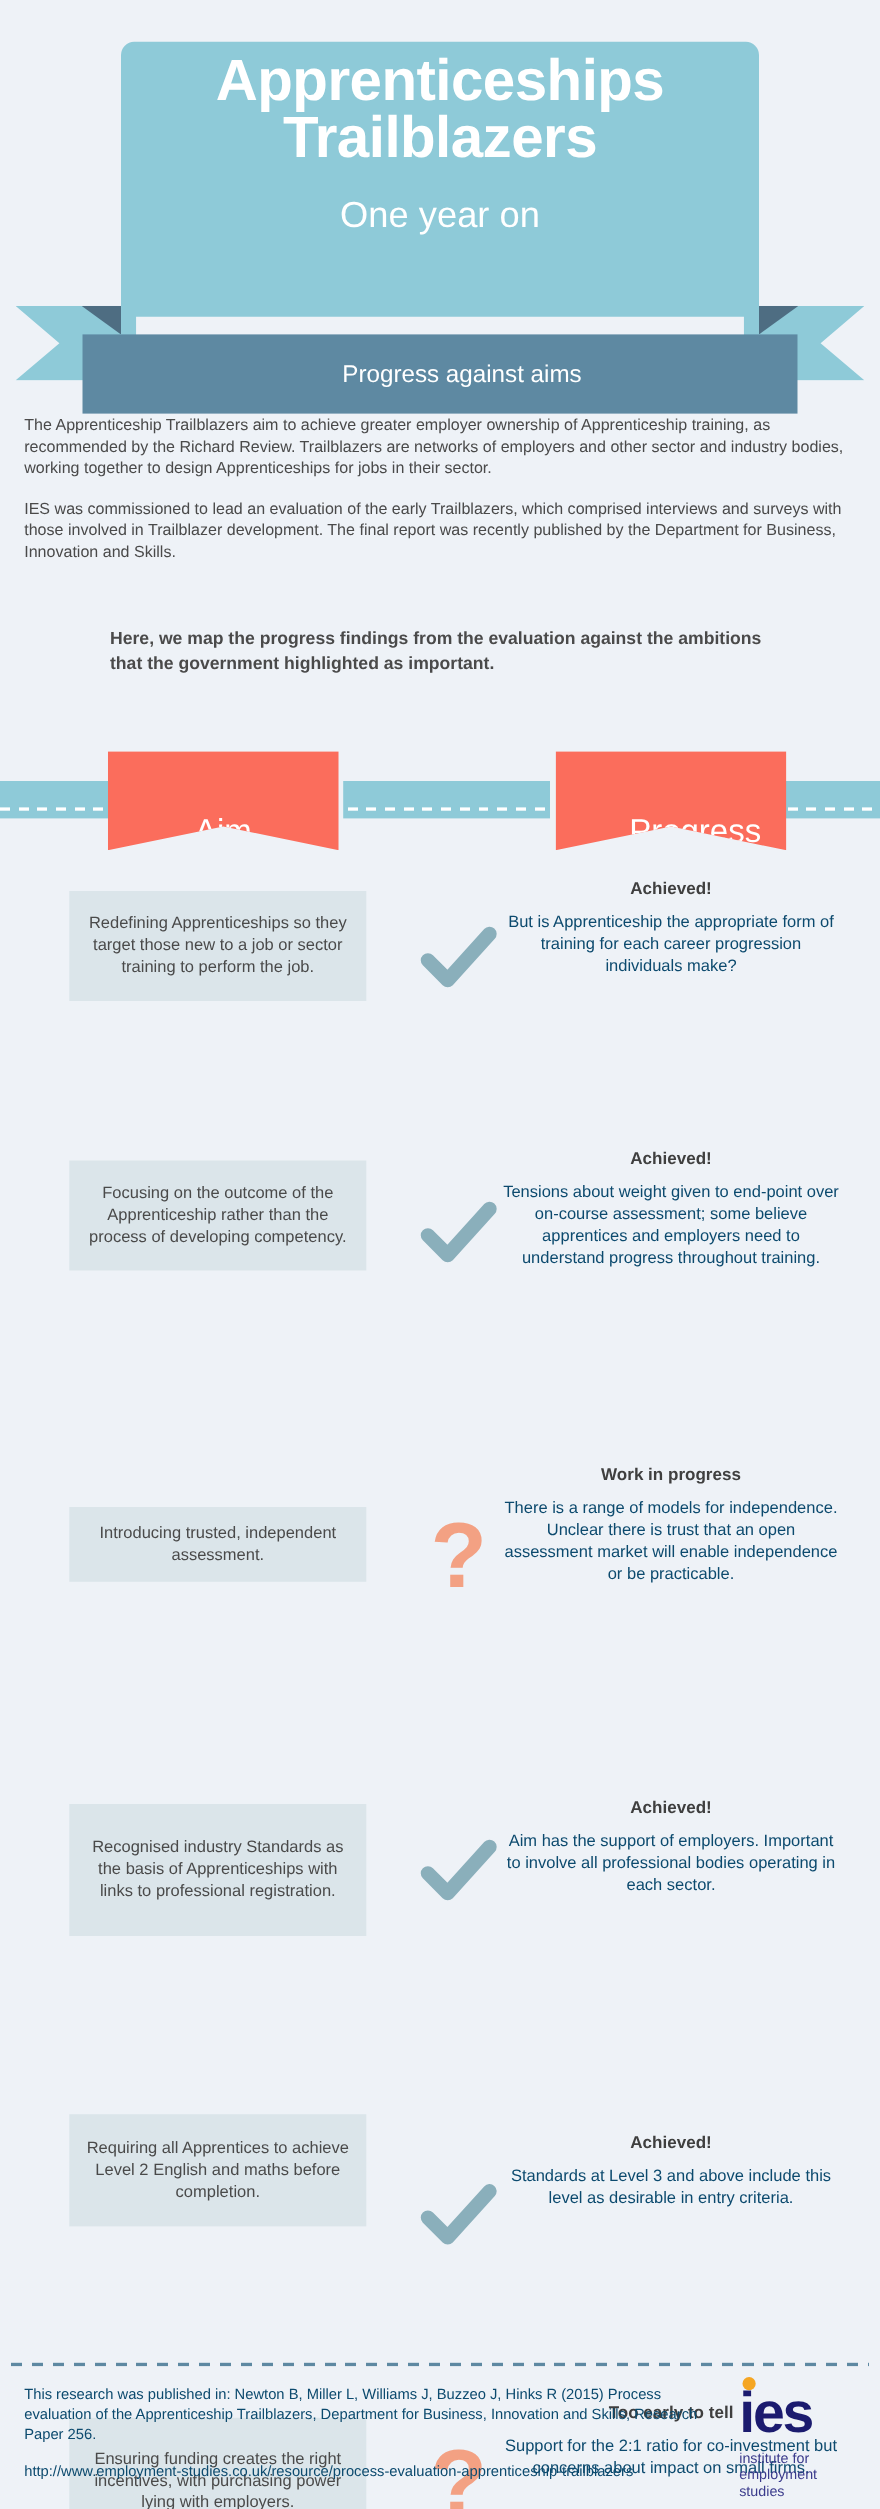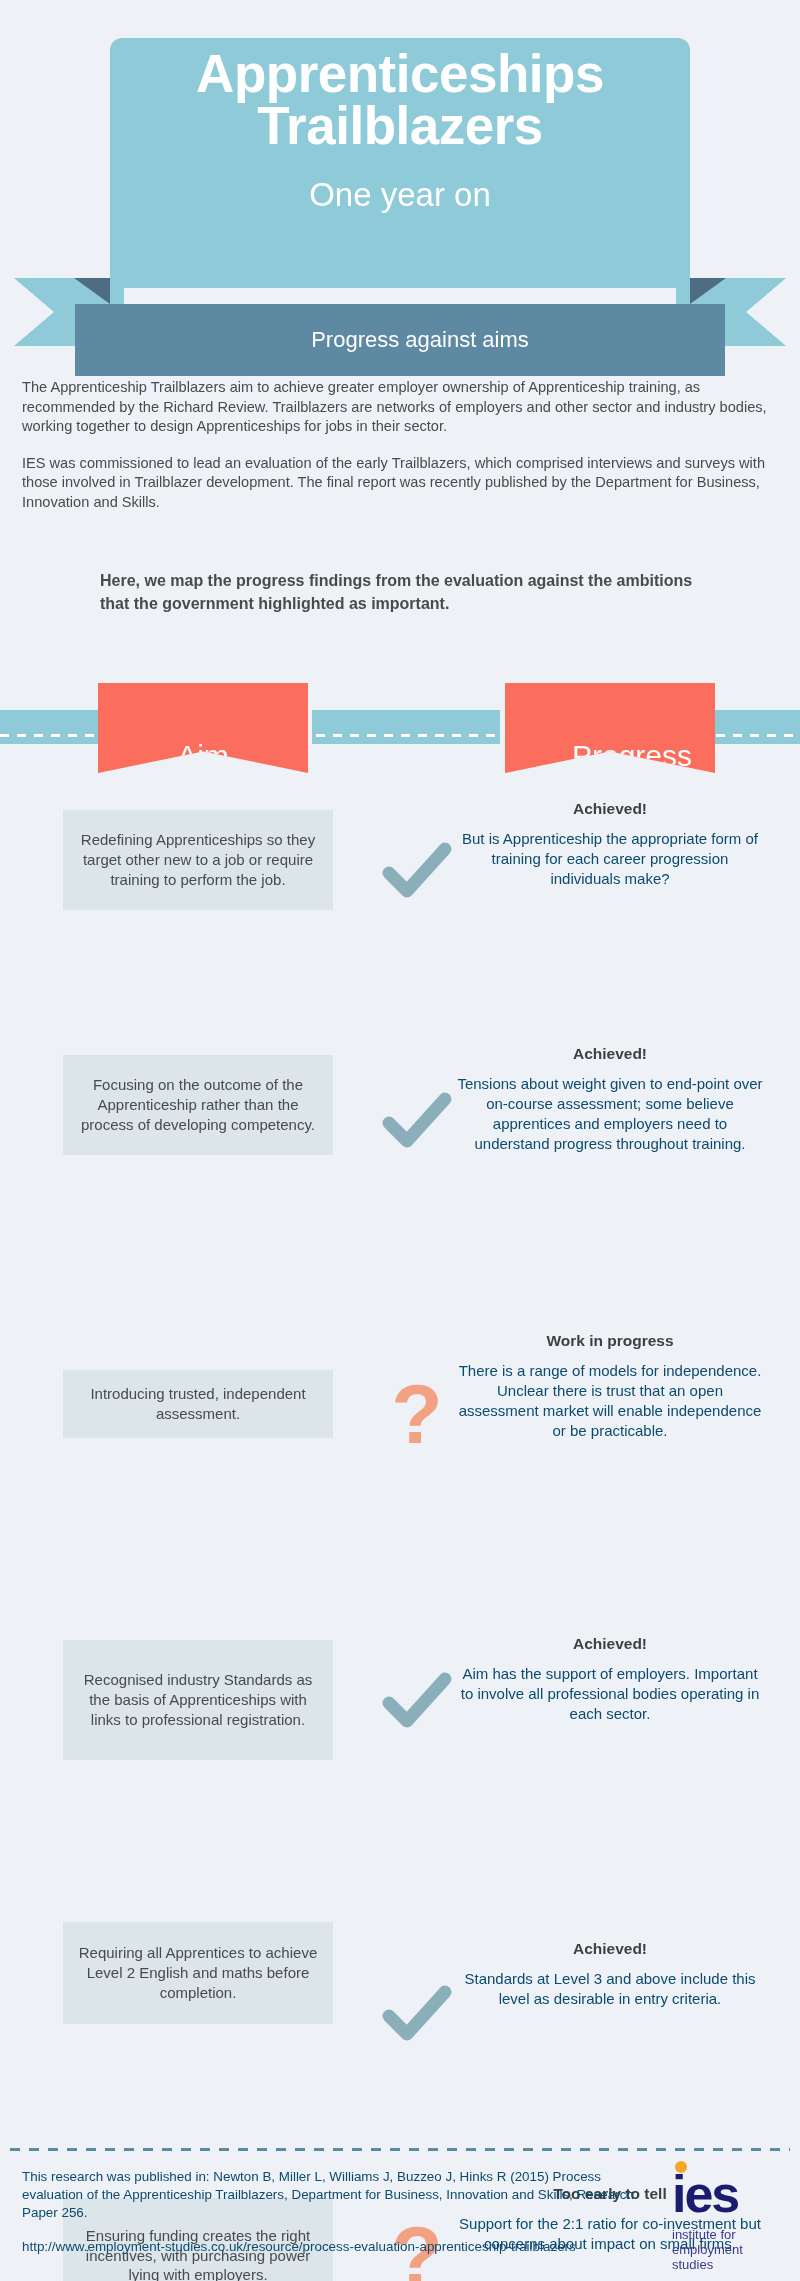--- a/index.html
+++ b/index.html
@@ -331,21 +331,21 @@
       <span>Aim</span>
     </div>
     <div class="flag flag-progress">
       <span>Progress</span>
     </div>
   </div>
 
   <div class="rows" id="rows-container">
       <div class="row" style="height: 0px; position: absolute; top: 0px; left: 0px;">
         <div class="aim-box" style="top: 10px; min-height: 100px;">
-          <span>Redefining Apprenticeships so they target other new to a job or require training to perform the job.</span>
+          <span>Redefining Apprenticeships so they target those new to a job or sector training to perform the job.</span>
         </div>
         <div class="icon-cell" style="top: 35px;"><span class="tick"><svg viewBox="0 0 72 72" width="72" height="72">
               <path d="M8 38 L26 56 L64 14" fill="none" stroke="#8aafbb" stroke-width="13" stroke-linecap="round" stroke-linejoin="round"></path>
             </svg></span></div>
         <div class="prog-cell" style="top: 0px;">
           <div class="prog-status">Achieved!</div>
           <div class="prog-text">But is Apprenticeship the appropriate form of training for each career progression individuals make?</div>
         </div>
       </div>
       <div class="row" style="height: 0px; position: absolute; top: 115px; left: 0px;">

